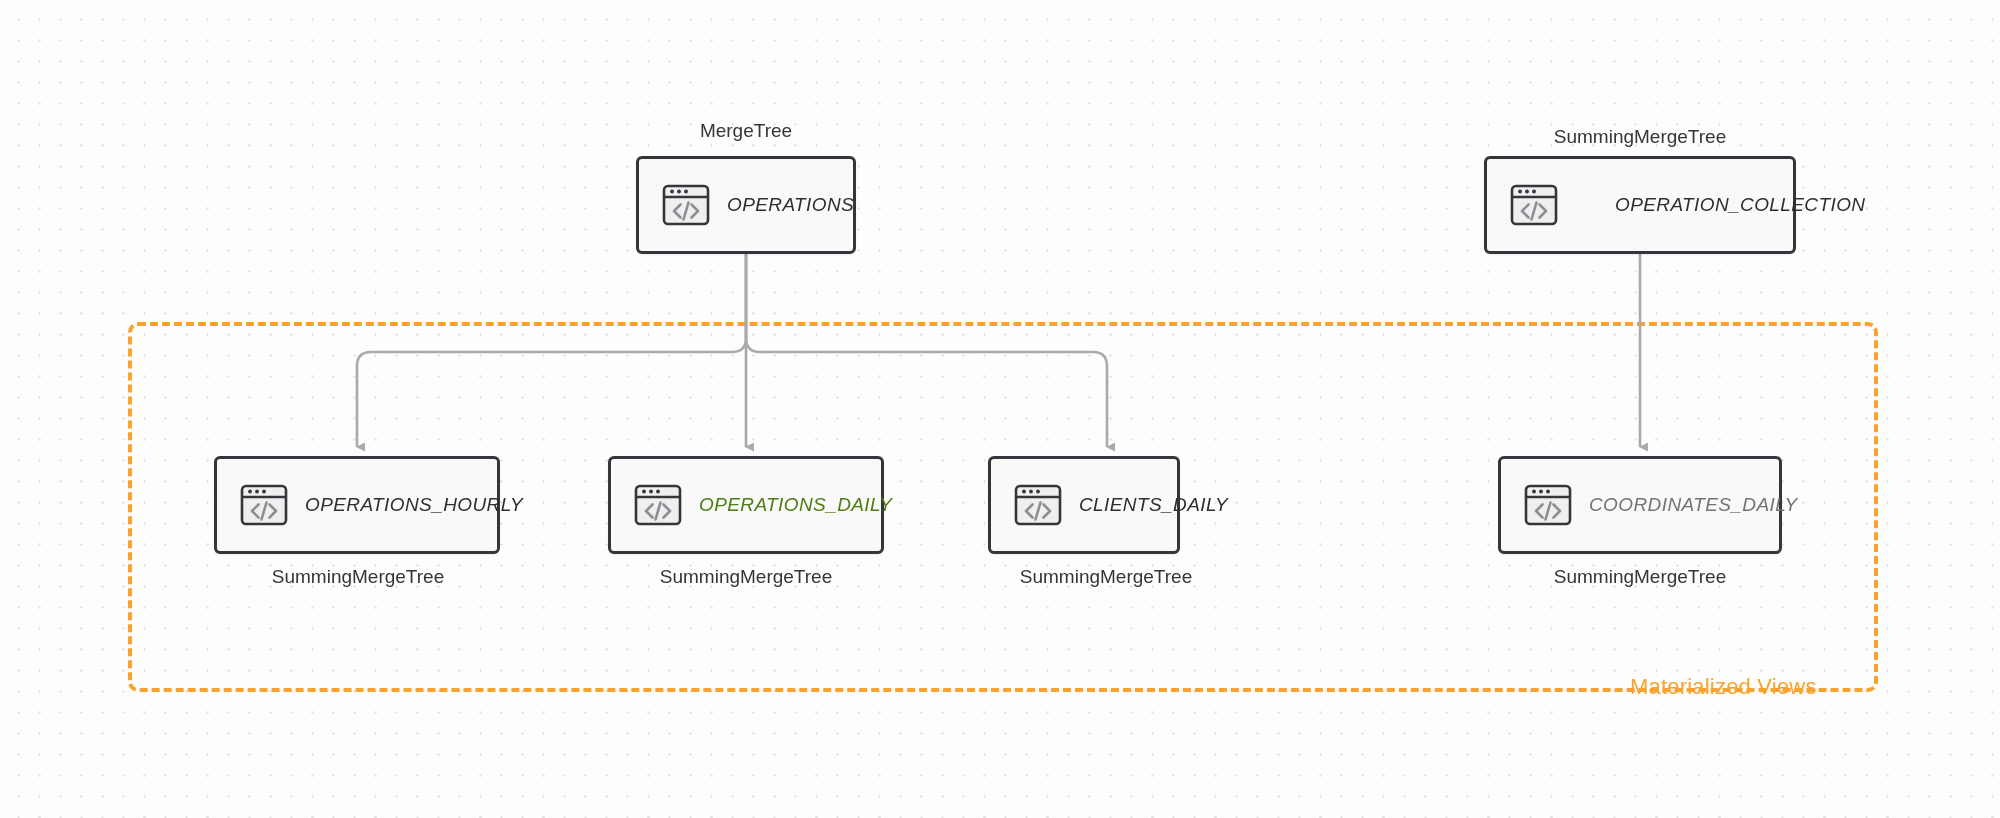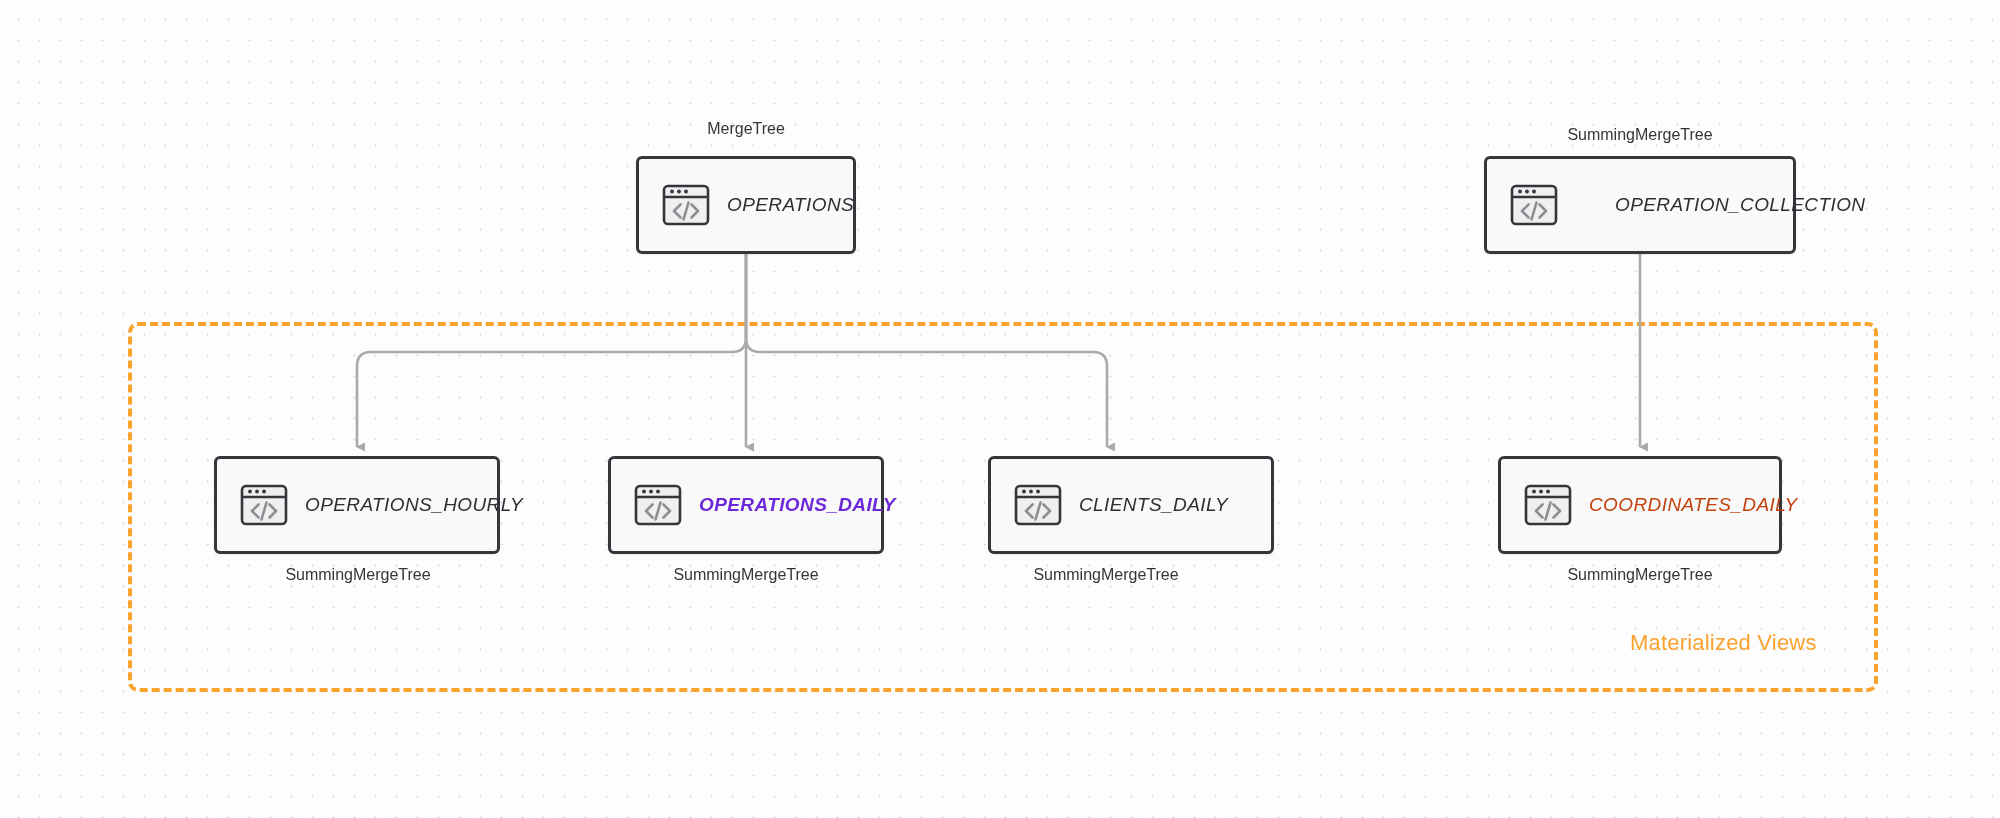--- a/index.html
+++ b/index.html
@@ -28,20 +28,21 @@
     border: 4px dashed #faa22e;
     border-radius: 10px;
     background: transparent;
   }
   .group-label {
     position: absolute;
     color: #f5a02a;
     font-size: 22px;
     letter-spacing: .2px;
     white-space: nowrap;
+    margin-top: 44px;
   }
 
   
   #edges {
     position: absolute;
     left: 0;
     top: 0;
     width: 2000px;
     height: 818px;
     pointer-events: none;
@@ -69,21 +70,21 @@
     font-size: 19px;
     font-style: italic;
     color: #2c2f33;
     letter-spacing: .4px;
     white-space: nowrap;
   }
 
   
   .caption {
     position: absolute;
-    font-size: 16px;
+    font-size: 19px;
     color: #333639;
     white-space: nowrap;
     text-align: center;
     transform: translateX(-50%);
   }
 </style>
 </head>
 <body>
 
 <div id="canvas" style="width: 2000px; height: 818px;">
@@ -152,24 +153,24 @@
         <span class="icon"><svg viewBox="0 0 50 50" width="50" height="50">
             <rect x="3" y="6" width="44" height="38" rx="4" ry="4" fill="#efefef" stroke="#33363b" stroke-width="2.6"></rect>
             <path d="M3 17 H47" stroke="#33363b" stroke-width="2.4"></path>
             <circle cx="11" cy="11.5" r="1.9" fill="#33363b"></circle>
             <circle cx="18" cy="11.5" r="1.9" fill="#33363b"></circle>
             <circle cx="25" cy="11.5" r="1.9" fill="#33363b"></circle>
             <path d="M19.5 24.5 L13 31 L19.5 37.5" stroke="#8b8e92" stroke-width="2.6" fill="none" stroke-linecap="round" stroke-linejoin="round"></path>
             <path d="M30.5 24.5 L37 31 L30.5 37.5" stroke="#8b8e92" stroke-width="2.6" fill="none" stroke-linecap="round" stroke-linejoin="round"></path>
             <path d="M27.5 22.5 L22.5 39.5" stroke="#8b8e92" stroke-width="2.6" stroke-linecap="round"></path>
           </svg></span>
-        <span class="node-label" style="color: #6d28d9; font-weight: bold;">OPERATIONS_DAILY</span>
+        <span class="node-label" style="color: #4d7c0f;">OPERATIONS_DAILY</span>
       </div>
       <div class="caption" style="left: 746px; top: 566px; color: rgb(51, 54, 57);">SummingMergeTree</div>
-      <div class="node" style="left: 988px; top: 456px; width: 286px; height: 98px; border-color: rgb(51, 54, 59); background: rgb(248, 249, 248);">
+      <div class="node" style="left: 988px; top: 456px; width: 192px; height: 98px; border-color: rgb(51, 54, 59); background: rgb(248, 249, 248);">
         <span class="icon"><svg viewBox="0 0 50 50" width="50" height="50">
             <rect x="3" y="6" width="44" height="38" rx="4" ry="4" fill="#efefef" stroke="#33363b" stroke-width="2.6"></rect>
             <path d="M3 17 H47" stroke="#33363b" stroke-width="2.4"></path>
             <circle cx="11" cy="11.5" r="1.9" fill="#33363b"></circle>
             <circle cx="18" cy="11.5" r="1.9" fill="#33363b"></circle>
             <circle cx="25" cy="11.5" r="1.9" fill="#33363b"></circle>
             <path d="M19.5 24.5 L13 31 L19.5 37.5" stroke="#8b8e92" stroke-width="2.6" fill="none" stroke-linecap="round" stroke-linejoin="round"></path>
             <path d="M30.5 24.5 L37 31 L30.5 37.5" stroke="#8b8e92" stroke-width="2.6" fill="none" stroke-linecap="round" stroke-linejoin="round"></path>
             <path d="M27.5 22.5 L22.5 39.5" stroke="#8b8e92" stroke-width="2.6" stroke-linecap="round"></path>
           </svg></span>
@@ -180,18 +181,18 @@
         <span class="icon"><svg viewBox="0 0 50 50" width="50" height="50">
             <rect x="3" y="6" width="44" height="38" rx="4" ry="4" fill="#efefef" stroke="#33363b" stroke-width="2.6"></rect>
             <path d="M3 17 H47" stroke="#33363b" stroke-width="2.4"></path>
             <circle cx="11" cy="11.5" r="1.9" fill="#33363b"></circle>
             <circle cx="18" cy="11.5" r="1.9" fill="#33363b"></circle>
             <circle cx="25" cy="11.5" r="1.9" fill="#33363b"></circle>
             <path d="M19.5 24.5 L13 31 L19.5 37.5" stroke="#8b8e92" stroke-width="2.6" fill="none" stroke-linecap="round" stroke-linejoin="round"></path>
             <path d="M30.5 24.5 L37 31 L30.5 37.5" stroke="#8b8e92" stroke-width="2.6" fill="none" stroke-linecap="round" stroke-linejoin="round"></path>
             <path d="M27.5 22.5 L22.5 39.5" stroke="#8b8e92" stroke-width="2.6" stroke-linecap="round"></path>
           </svg></span>
-        <span class="node-label" style="color: #c2410c;">COORDINATES_DAILY</span>
+        <span class="node-label" style="color: #737373;">COORDINATES_DAILY</span>
       </div>
       <div class="caption" style="left: 1640px; top: 566px; color: rgb(51, 54, 57);">SummingMergeTree</div>
     </div>
 
 </div>
 
 </body></html>

